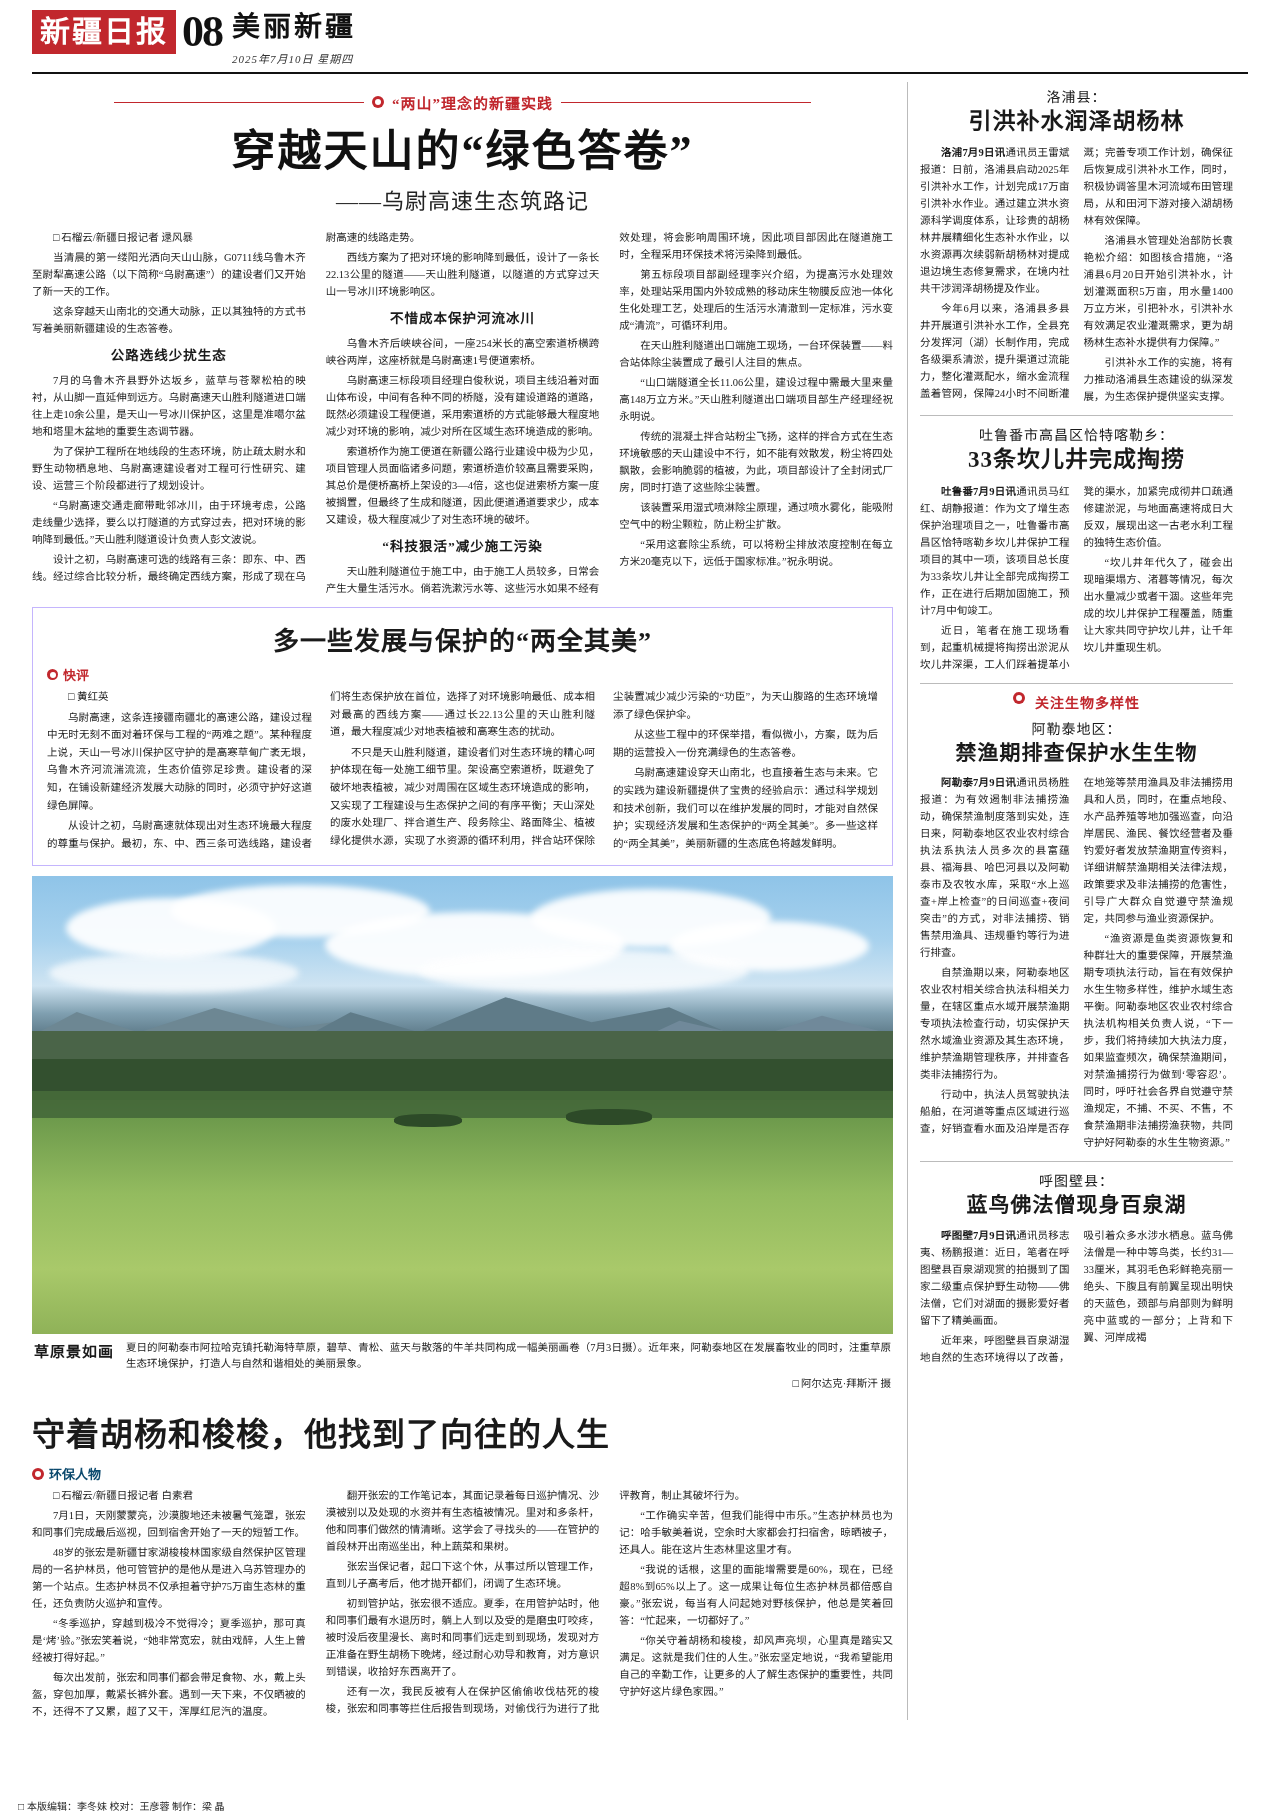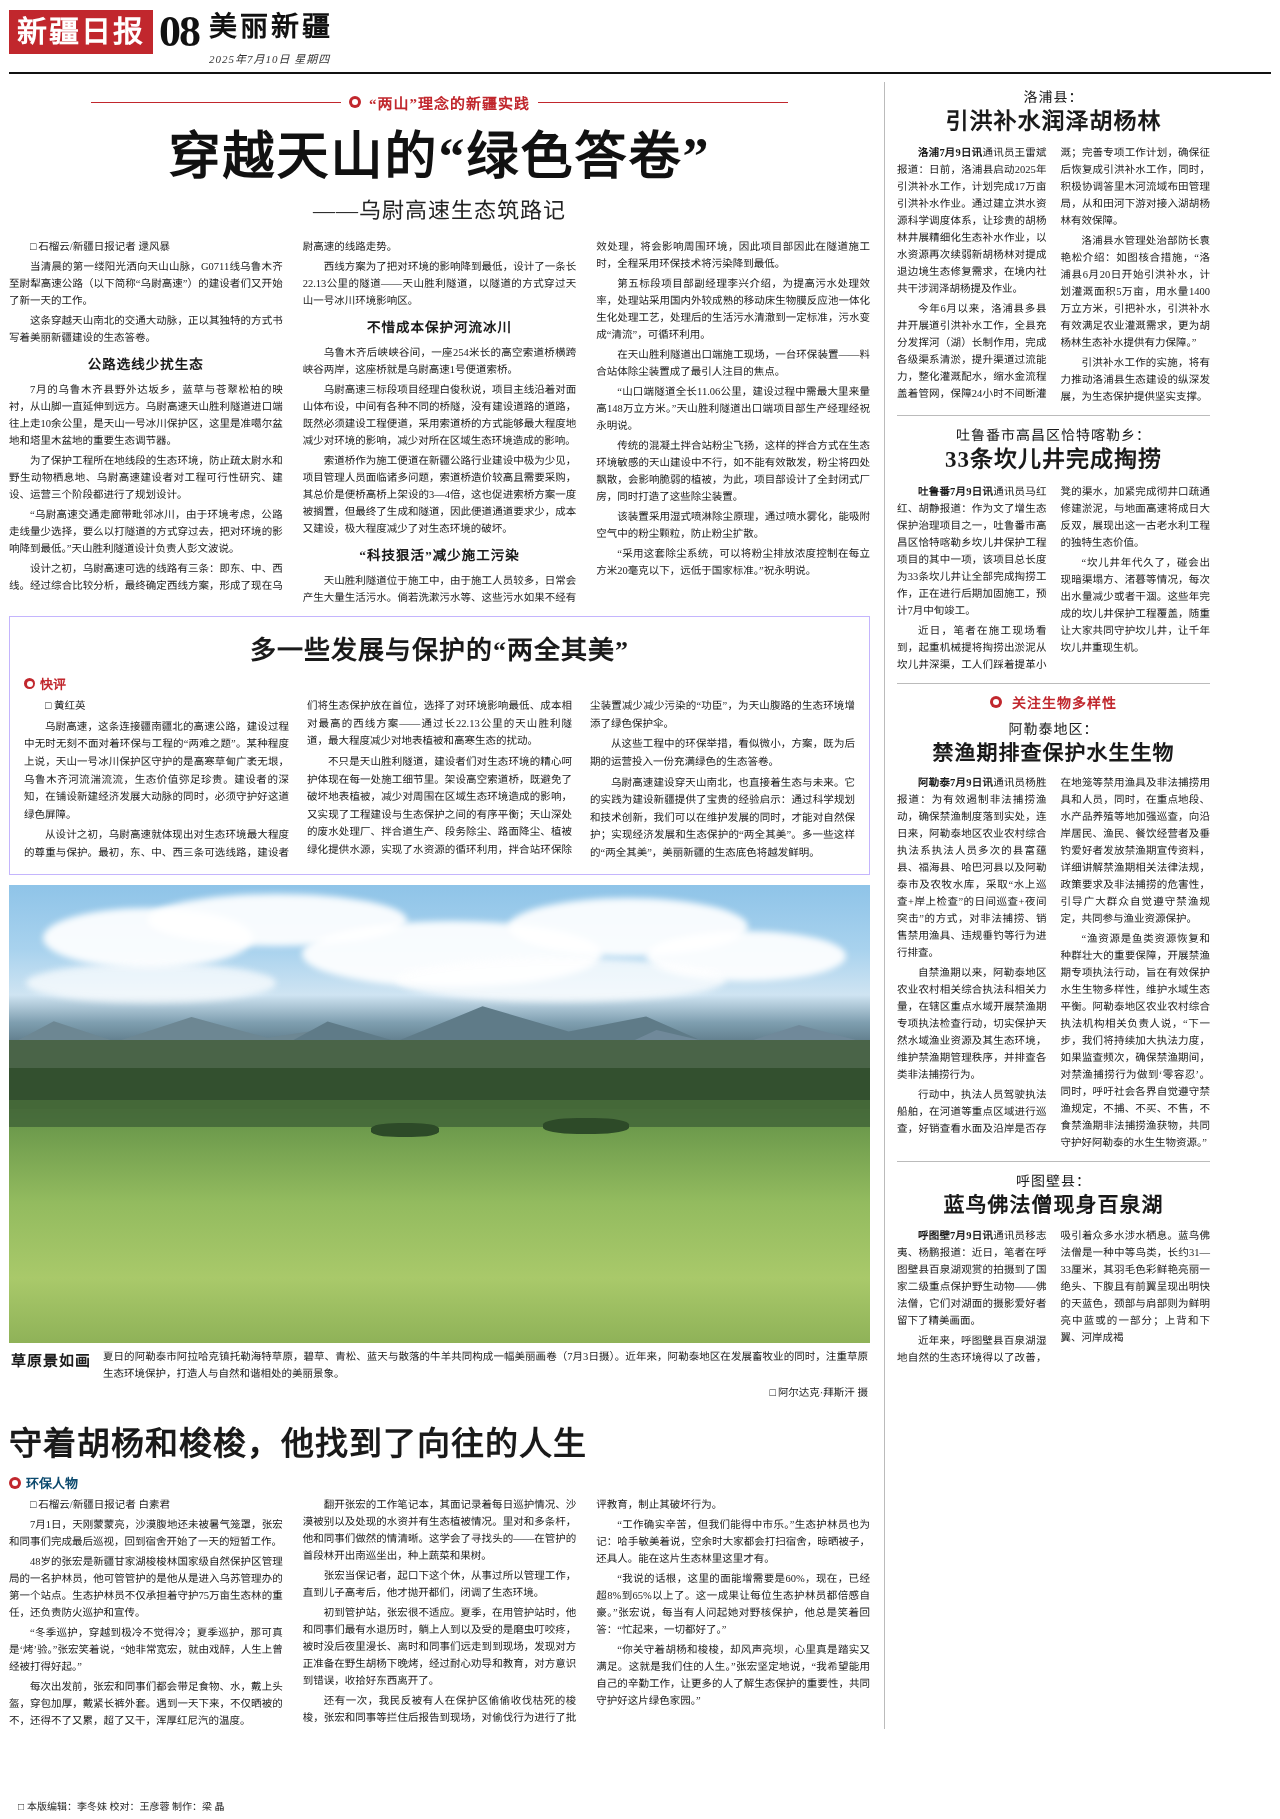--- a/index.html
+++ b/index.html
@@ -5,21 +5,21 @@
   * { box-sizing: border-box; }
   html, body { margin:0; padding:0; }
   body {
     width:1280px; height:1819px;
     background:#ffffff;
     font-family:"Liberation Serif", serif;
     color:#1a1a1a;
     position:relative;
     overflow:hidden;
   }
-  .page { width:1280px; height:1819px; position:relative; padding:0 9px; }
+  .page { width:1280px; height:1819px; position:relative; padding:0 32px; }
 
   
   .masthead { display:flex; align-items:flex-start; padding:10px 0 6px 0; border-bottom:2px solid #111; }
   .logo-box {
     background:#c1272d; color:#fff; font-family:"Liberation Serif", serif;
     font-weight:bold; font-size:30px; letter-spacing:2px;
     padding:5px 8px 6px 8px; line-height:1; height:44px; display:flex; align-items:center;
   }
   .page-num { font-size:44px; font-weight:bold; line-height:1; margin-left:6px; letter-spacing:-2px; color:#111; }
   .mast-title-wrap { margin-left:10px; display:flex; flex-direction:column; justify-content:flex-start; }
@@ -32,21 +32,21 @@
   .col-right { width:326px; border-left:1px solid #bbb; padding-left:12px; }
 
   
   .kicker { display:flex; align-items:center; justify-content:center; gap:8px; margin:10px 0 4px; }
   .kicker-line { height:1px; background:#c1272d; flex:1; max-width:250px; }
   .kicker-text { color:#c1272d; font-size:15px; font-weight:bold; letter-spacing:1px; white-space:nowrap; }
   .kicker-dot { width:12px; height:12px; border-radius:50%; background:#c1272d; display:inline-block; position:relative; }
   .kicker-dot::after{content:"";position:absolute;left:3px;top:3px;width:6px;height:6px;border-radius:50%;background:#fff;}
 
   h1.main-head {
-    text-align:center; font-size:52px; font-weight:bold; letter-spacing:2px;
+    text-align:center; font-size:44px; font-weight:bold; letter-spacing:2px;
     margin:14px 0 6px; line-height:1.15; color:#111;
   }
   .sub-head { text-align:center; font-size:22px; margin:0 0 14px; color:#222; letter-spacing:1px; }
 
   
   .three-col { column-count:3; column-gap:20px; column-rule:none; font-size:10.5px; line-height:1.62; text-align:justify; }
   .three-col p { margin:0 0 3px; text-indent:2em; }
   .sec-h { font-size:13.5px; font-weight:bold; text-align:center; margin:8px 0 5px; letter-spacing:1px; break-inside:avoid; }
   .byline { font-size:10.5px; margin:0 0 4px; }
   .byline .box::before { content:"□"; margin-right:2px; }
@@ -84,21 +84,21 @@
   .tag-row { display:flex; align-items:center; gap:5px; margin-bottom:4px; }
   .tag-row span { color:#0c4a6e; font-weight:bold; font-size:13px; }
 
   
   .r-kicker { font-size:14px; text-align:center; margin:4px 0 2px; letter-spacing:1px; }
   .r-head { font-size:23px; font-weight:bold; text-align:center; margin:2px 0 8px; letter-spacing:1px; line-height:1.25; }
   .r-head.sm { font-size:21px; }
   .r-two-col { column-count:2; column-gap:14px; font-size:10.5px; line-height:1.62; text-align:justify; }
   .r-two-col p { margin:0 0 3px; text-indent:2em; }
   .r-divider { border-top:1px solid #bbb; margin:10px 0 8px; }
-  .r-section-label { display:flex; align-items:center; justify-content:center; gap:10px; margin:6px 0 6px; }
+  .r-section-label { display:flex; align-items:flex-start; justify-content:center; gap:10px; margin:6px 0 6px; }
   .r-section-label span { color:#c1272d; font-weight:bold; font-size:14px; letter-spacing:1px; }
   .lead-name { font-weight:bold; }
 
   
   .footer { position:absolute; left:18px; right:18px; bottom:6px; font-size:10px; display:flex; justify-content:space-between; color:#222; }
   .footer::before { }
   .footer-left::before { content:"□"; margin-right:3px; }
 </style>
 </head>
 <body>

